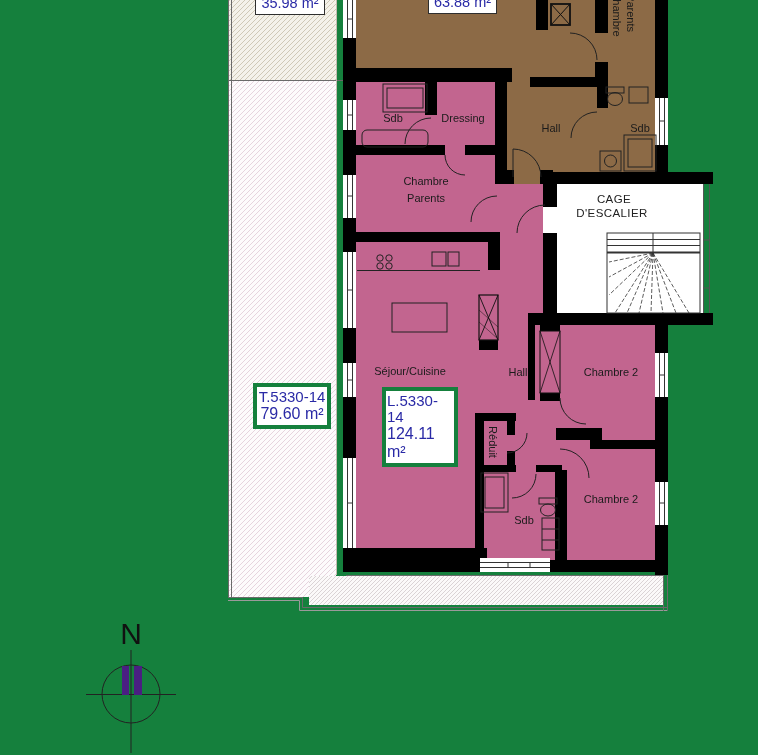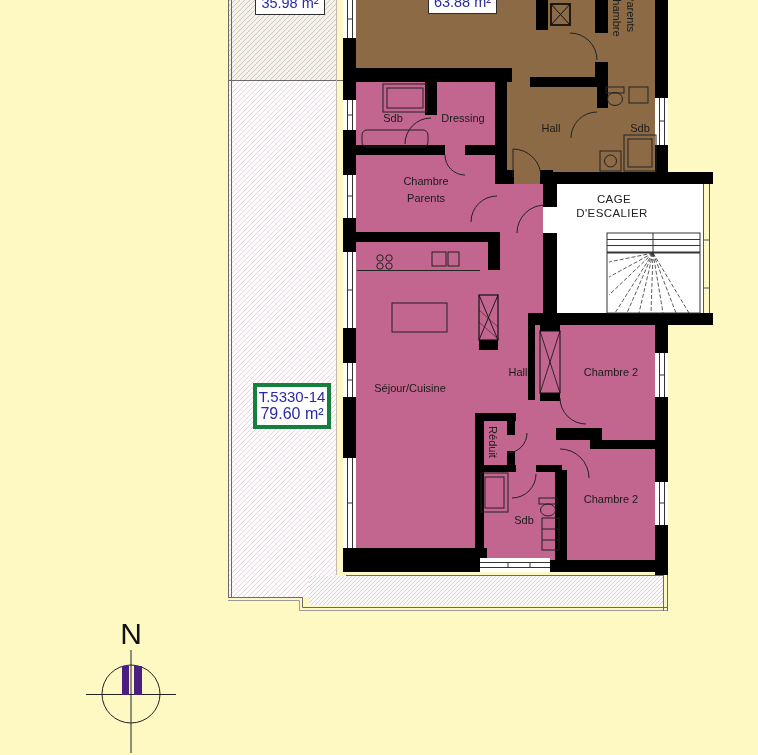--- a/index.html
+++ b/index.html
@@ -1,16 +1,16 @@
 <!DOCTYPE html>
 <html><head>
 <meta charset="utf-8">
 <style>
   html,body{margin:0;padding:0;background:#fff;}
-  #stage{position:relative;width:758px;height:755px;background:#fef9c3;overflow:hidden;
+  #stage{position:relative;width:758px;height:755px;background:#15803d;overflow:hidden;
          font-family:"Liberation Sans",sans-serif;}
   svg{position:absolute;left:0;top:0;}
   .lbl{position:absolute;transform:translate(-50%,-50%);font-size:11px;color:#1b1b1b;
        white-space:nowrap;line-height:1;}
   .lbl.v{transform:translate(-50%,-50%) rotate(90deg);}
   .lbl.cage{font-size:11.5px;font-weight:400;letter-spacing:.4px;color:#222;}
   .abox{position:absolute;background:#ffffff;border:1px solid #2e2e2e;display:flex;
         align-items:center;justify-content:center;color:#2a2aa6;font-size:14.5px;}
   .ubox{position:absolute;background:#ffffff;border:4px solid #15803d;display:flex;
         flex-direction:column;align-items:center;justify-content:center;color:#2a2aa6;
@@ -258,30 +258,34 @@
 
 <div class="lbl v" style="left:616px;top:14px;">Chambre</div>
 <div class="lbl v" style="left:630px;top:13px;">Parents</div>
 <div class="lbl" style="left:551px;top:128px;">Hall</div>
 <div class="lbl" style="left:640px;top:128px;">Sdb</div>
 
 <div class="lbl" style="left:393px;top:118px;">Sdb</div>
 <div class="lbl" style="left:463px;top:118px;text-align:center;">Dressing</div>
 <div class="lbl" style="left:426px;top:181px;">Chambre</div>
 <div class="lbl" style="left:426px;top:198px;">Parents</div>
-<div class="lbl" style="left:410px;top:371px;margin-top:17px;">Séjour/Cuisine</div>
+<div class="lbl" style="left:410px;top:371px;">Séjour/Cuisine</div>
 <div class="lbl" style="left:518px;top:372px;">Hall</div>
 <div class="lbl" style="left:611px;top:372px;">Chambre 2</div>
 <div class="lbl v" style="left:492px;top:442px;">Réduit</div>
 <div class="lbl" style="left:524px;top:520px;">Sdb</div>
 <div class="lbl" style="left:611px;top:499px;">Chambre 2</div>
 
 <div class="lbl cage" style="left:614px;top:200px;">CAGE</div>
 <div class="lbl cage" style="left:612px;top:214px;">D'ESCALIER</div>
 
 <div class="ubox" style="left:253px;top:383px;width:68px;">
   <span class="uid">T.5330-14</span>
   <span class="uarea">79.60 m²</span>
 </div>
+<div class="ubox" style="left:382px;top:387px;width:66px;">
+  <span class="uid">L.5330-14</span>
+  <span class="uarea">124.11 m²</span>
+</div>
 
 <div class="north" style="left:131px;top:634px;">N</div>
 
 </div>
 
 </body></html>

